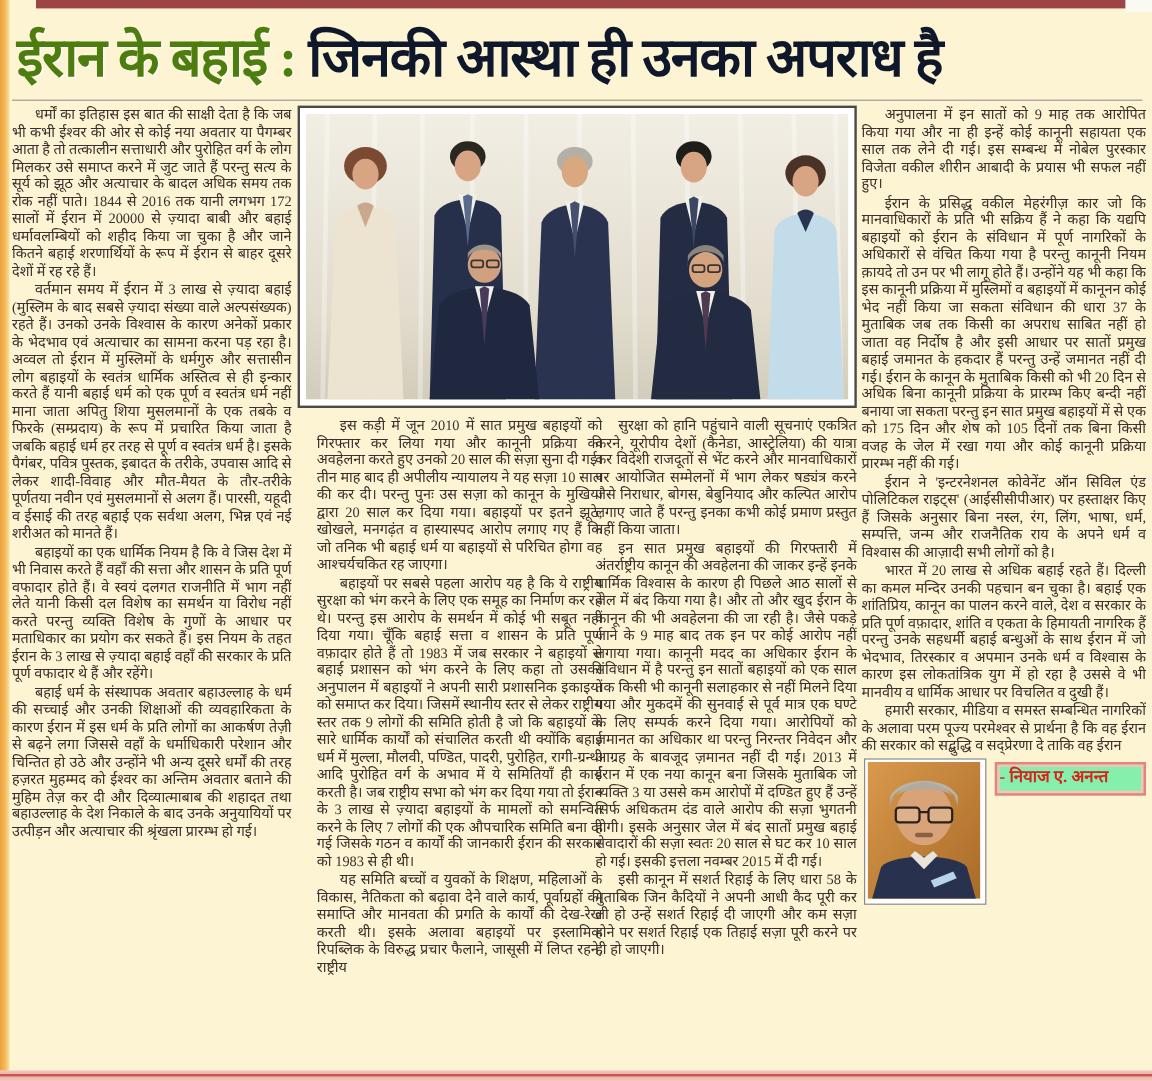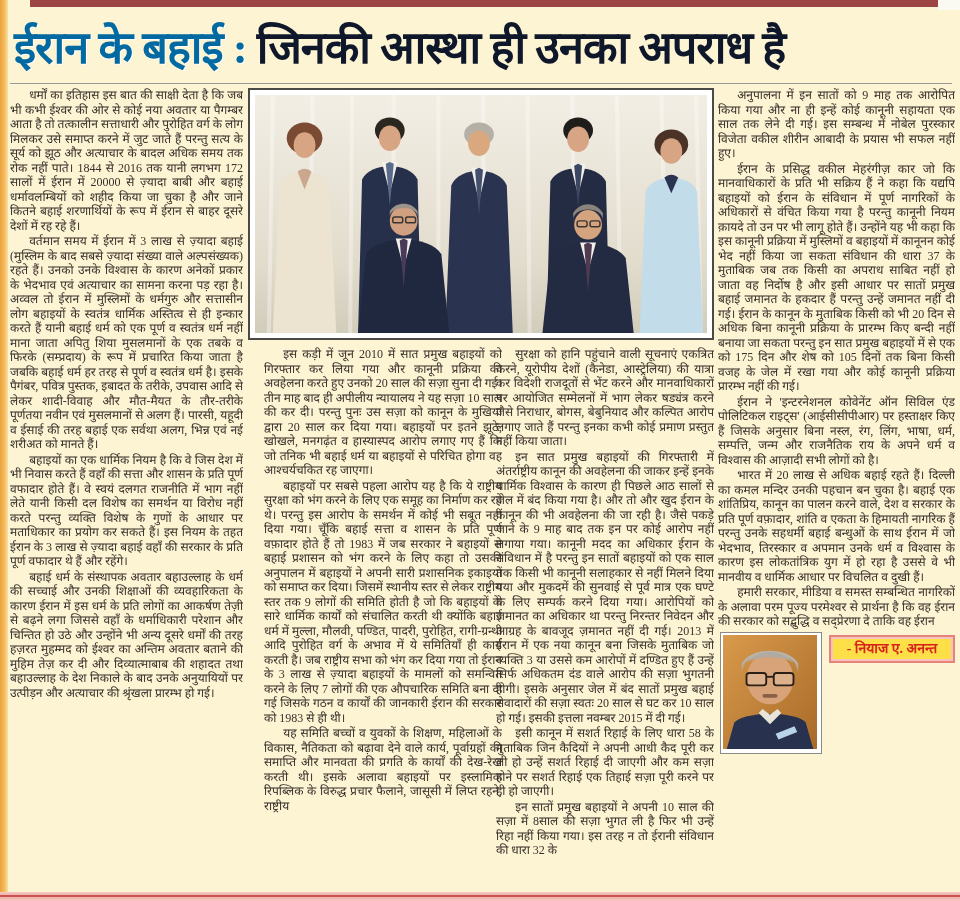--- a/index.html
+++ b/index.html
@@ -17,21 +17,21 @@
     background:#9d4444;
   }
   .top-corner{
     position:absolute;left:938px;top:0;width:22px;height:10px;background:#fbfaf2;
   }
   .masthead{
     position:absolute;left:14px;top:9px;width:938px;height:72px;
     display:flex;align-items:center;white-space:nowrap;
   }
   .kicker{
-    font-size:45px;font-weight:700;color:#0369a1;
+    font-size:45px;font-weight:700;color:#4d7c0f;
     text-shadow:1px 1px 0 #ffffff;letter-spacing:-1px;margin-right:10px;
   }
   .headline{
     font-size:45px;font-weight:700;color:#0f172a;letter-spacing:-1px;
   }
   .head-rule{
     position:absolute;left:10px;top:83px;width:942px;height:1px;background:#9a9a96;
   }
   .col{
     position:absolute;overflow:hidden;
@@ -48,22 +48,22 @@
     background:#ffffff;border:2px solid #4a4a46;box-sizing:border-box;padding:5px;
   }
   .photo-frame svg{display:block;width:452px;height:238px;}
   .float-photo{
     float:left;width:102px;height:122px;margin:3px 6px 0 2px;
     background:#fff;border:1px solid #8a8a86;padding:2px;box-sizing:border-box;
   }
   .float-photo svg{display:block;width:94px;height:114px;}
   .byline-box{
     clear:right;float:right;width:118px;margin-top:6px;
-    background:#fde047;border:2px solid #e8837c;box-shadow:0 0 0 2px #f6c4bd inset;
-    padding:4px 2px;text-align:center;text-indent:0;
+    background:#86efac;border:2px solid #e8837c;box-shadow:0 0 0 2px #f6c4bd inset;
+    padding:4px 2px;text-align:left;text-indent:0;
   }
   .byline{
     color:#d8231c;font-weight:700;font-size:14px;line-height:16px;white-space:nowrap;
   }
   .closing-part{text-indent:0 !important;}
   .closing-lead{text-indent:1.6em !important;margin-bottom:0 !important;}
   .bottom-band{
     position:absolute;left:0px;top:892px;width:960px;height:9px;
     background:linear-gradient(180deg,#f6c9c4 0%,#eeaaa4 45%,#f6c9c4 100%);
   }
@@ -179,21 +179,20 @@
 <div id="col2" class="col">
   <p>इस कड़ी में जून 2010 में सात प्रमुख बहाइयों को गिरफ्तार कर लिया गया और कानूनी प्रक्रिया की अवहेलना करते हुए उनको 20 साल की सज़ा सुना दी गई। तीन माह बाद ही अपीलीय न्यायालय ने यह सज़ा 10 साल की कर दी। परन्तु पुनः उस सज़ा को कानून के मुखिया द्वारा 20 साल कर दिया गया। बहाइयों पर इतने झूठे, खोखले, मनगढ़ंत व हास्यास्पद आरोप लगाए गए हैं कि जो तनिक भी बहाई धर्म या बहाइयों से परिचित होगा वह आश्चर्यचकित रह जाएगा।</p>
   <p>बहाइयों पर सबसे पहला आरोप यह है कि ये राष्ट्रीय सुरक्षा को भंग करने के लिए एक समूह का निर्माण कर रहे थे। परन्तु इस आरोप के समर्थन में कोई भी सबूत नहीं दिया गया। चूँकि बहाई सत्ता व शासन के प्रति पूर्ण वफ़ादार होते हैं तो 1983 में जब सरकार ने बहाइयों से बहाई प्रशासन को भंग करने के लिए कहा तो उसकी अनुपालन में बहाइयों ने अपनी सारी प्रशासनिक इकाइयों को समाप्त कर दिया। जिसमें स्थानीय स्तर से लेकर राष्ट्रीय स्तर तक 9 लोगों की समिति होती है जो कि बहाइयों के सारे धार्मिक कार्यों को संचालित करती थी क्योंकि बहाई धर्म में मुल्ला, मौलवी, पण्डित, पादरी, पुरोहित, रागी-ग्रन्थी आदि पुरोहित वर्ग के अभाव में ये समितियाँ ही कार्य करती है। जब राष्ट्रीय सभा को भंग कर दिया गया तो ईरान के 3 लाख से ज़्यादा बहाइयों के मामलों को समन्वित करने के लिए 7 लोगों की एक औपचारिक समिति बना दी गई जिसके गठन व कार्यों की जानकारी ईरान की सरकार को 1983 से ही थी।</p>
   <p>यह समिति बच्चों व युवकों के शिक्षण, महिलाओं के विकास, नैतिकता को बढ़ावा देने वाले कार्य, पूर्वाग्रहों की समाप्ति और मानवता की प्रगति के कार्यों की देख-रेख करती थी। इसके अलावा बहाइयों पर इस्लामिक रिपब्लिक के विरुद्ध प्रचार फैलाने, जासूसी में लिप्त रहने, राष्ट्रीय</p>
 </div>
 
 <div id="col3" class="col">
   <p>सुरक्षा को हानि पहुंचाने वाली सूचनाएं एकत्रित करने, यूरोपीय देशों (कैनेडा, आस्ट्रेलिया) की यात्रा कर विदेशी राजदूतों से भेंट करने और मानवाधिकारों पर आयोजित सम्मेलनों में भाग लेकर षड्यंत्र करने जैसे निराधार, बोगस, बेबुनियाद और कल्पित आरोप लगाए जाते हैं परन्तु इनका कभी कोई प्रमाण प्रस्तुत नहीं किया जाता।</p>
   <p>इन सात प्रमुख बहाइयों की गिरफ्तारी में अंतर्राष्ट्रीय कानून की अवहेलना की जाकर इन्हें इनके धार्मिक विश्वास के कारण ही पिछले आठ सालों से जेल में बंद किया गया है। और तो और खुद ईरान के कानून की भी अवहेलना की जा रही है। जैसे पकड़े जाने के 9 माह बाद तक इन पर कोई आरोप नहीं लगाया गया। कानूनी मदद का अधिकार ईरान के संविधान में है परन्तु इन सातों बहाइयों को एक साल तक किसी भी कानूनी सलाहकार से नहीं मिलने दिया गया और मुकदमें की सुनवाई से पूर्व मात्र एक घण्टे के लिए सम्पर्क करने दिया गया। आरोपियों को जमानत का अधिकार था परन्तु निरन्तर निवेदन और आग्रह के बावजूद ज़मानत नहीं दी गई। 2013 में ईरान में एक नया कानून बना जिसके मुताबिक जो व्यक्ति 3 या उससे कम आरोपों में दण्डित हुए हैं उन्हें सिर्फ अधिकतम दंड वाले आरोप की सज़ा भुगतनी होगी। इसके अनुसार जेल में बंद सातों प्रमुख बहाई सेवादारों की सज़ा स्वतः 20 साल से घट कर 10 साल हो गई। इसकी इत्तला नवम्बर 2015 में दी गई।</p>
   <p>इसी कानून में सशर्त रिहाई के लिए धारा 58 के मुताबिक जिन कैदियों ने अपनी आधी कैद पूरी कर ली हो उन्हें सशर्त रिहाई दी जाएगी और कम सज़ा होने पर सशर्त रिहाई एक तिहाई सज़ा पूरी करने पर ही हो जाएगी।</p>
-  <p>इन सातों प्रमुख बहाइयों ने अपनी 10 साल की सज़ा में 8साल की सज़ा भुगत ली है फिर भी उन्हें रिहा नहीं किया गया। इस तरह न तो ईरानी संविधान की धारा 32 के</p>
 </div>
 
 <div id="col4" class="col">
   <p>अनुपालना में इन सातों को 9 माह तक आरोपित किया गया और ना ही इन्हें कोई कानूनी सहायता एक साल तक लेने दी गई। इस सम्बन्ध में नोबेल पुरस्कार विजेता वकील शीरीन आबादी के प्रयास भी सफल नहीं हुए।</p>
   <p>ईरान के प्रसिद्ध वकील मेहरंगीज़ कार जो कि मानवाधिकारों के प्रति भी सक्रिय हैं ने कहा कि यद्यपि बहाइयों को ईरान के संविधान में पूर्ण नागरिकों के अधिकारों से वंचित किया गया है परन्तु कानूनी नियम क़ायदे तो उन पर भी लागू होते हैं। उन्होंने यह भी कहा कि इस कानूनी प्रक्रिया में मुस्लिमों व बहाइयों में कानूनन कोई भेद नहीं किया जा सकता संविधान की धारा 37 के मुताबिक जब तक किसी का अपराध साबित नहीं हो जाता वह निर्दोष है और इसी आधार पर सातों प्रमुख बहाई जमानत के हकदार हैं परन्तु उन्हें जमानत नहीं दी गई। ईरान के कानून के मुताबिक किसी को भी 20 दिन से अधिक बिना कानूनी प्रक्रिया के प्रारम्भ किए बन्दी नहीं बनाया जा सकता परन्तु इन सात प्रमुख बहाइयों में से एक को 175 दिन और शेष को 105 दिनों तक बिना किसी वजह के जेल में रखा गया और कोई कानूनी प्रक्रिया प्रारम्भ नहीं की गई।</p>
   <p>ईरान ने 'इन्टरनेशनल कोवेनेंट ऑन सिविल एंड पोलिटिकल राइट्स' (आईसीसीपीआर) पर हस्ताक्षर किए हैं जिसके अनुसार बिना नस्ल, रंग, लिंग, भाषा, धर्म, सम्पत्ति, जन्म और राजनैतिक राय के अपने धर्म व विश्वास की आज़ादी सभी लोगों को है।</p>
   <p>भारत में 20 लाख से अधिक बहाई रहते हैं। दिल्ली का कमल मन्दिर उनकी पहचान बन चुका है। बहाई एक शांतिप्रिय, कानून का पालन करने वाले, देश व सरकार के प्रति पूर्ण वफ़ादार, शांति व एकता के हिमायती नागरिक हैं परन्तु उनके सहधर्मी बहाई बन्धुओं के साथ ईरान में जो भेदभाव, तिरस्कार व अपमान उनके धर्म व विश्वास के कारण इस लोकतांत्रिक युग में हो रहा है उससे वे भी मानवीय व धार्मिक आधार पर विचलित व दुखी हैं।</p>
   <p class="closing-lead">हमारी सरकार, मीडिया व समस्त सम्बन्धित नागरिकों के अलावा परम पूज्य परमेश्वर से प्रार्थना है कि वह ईरान की सरकार को सद्बुद्धि व सद्प्रेरणा दे ताकि वह ईरान</p>
 
   <div class="float-photo">

